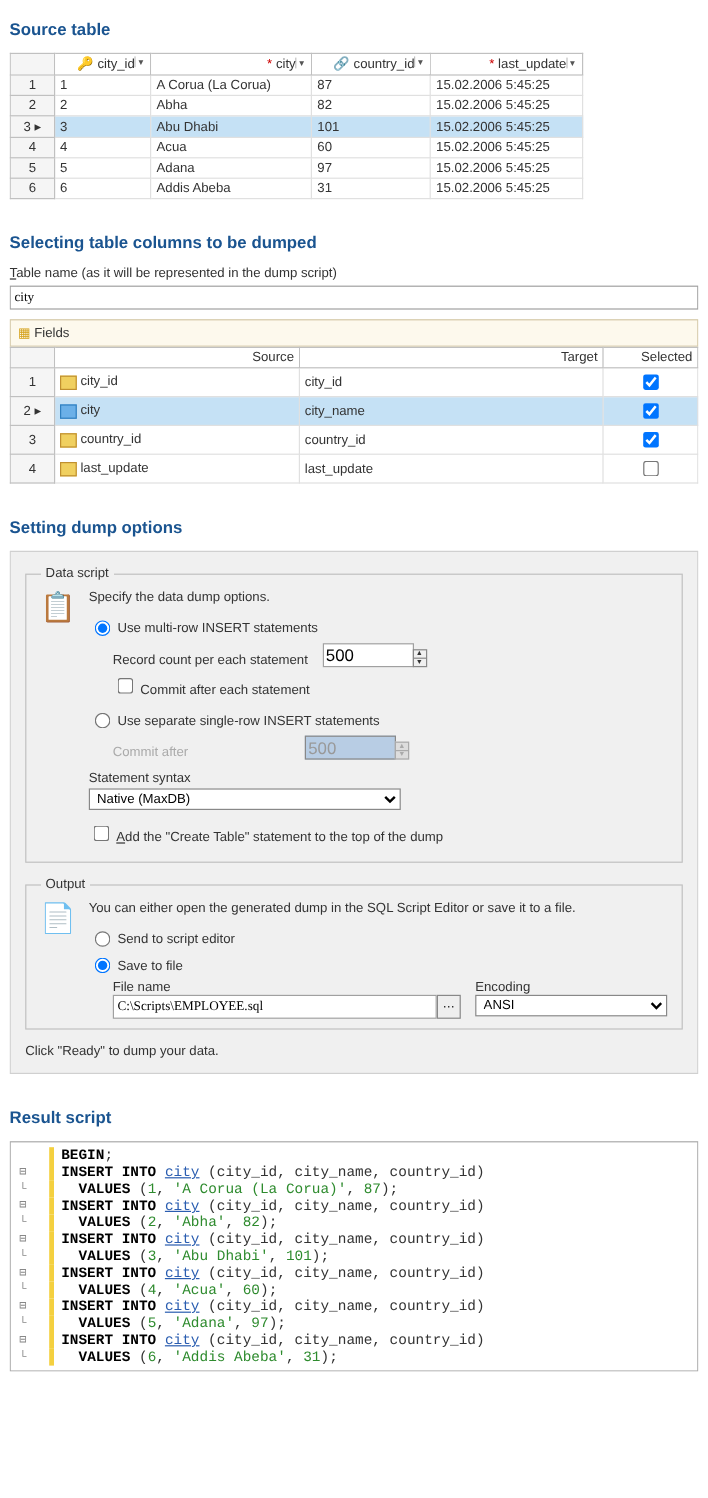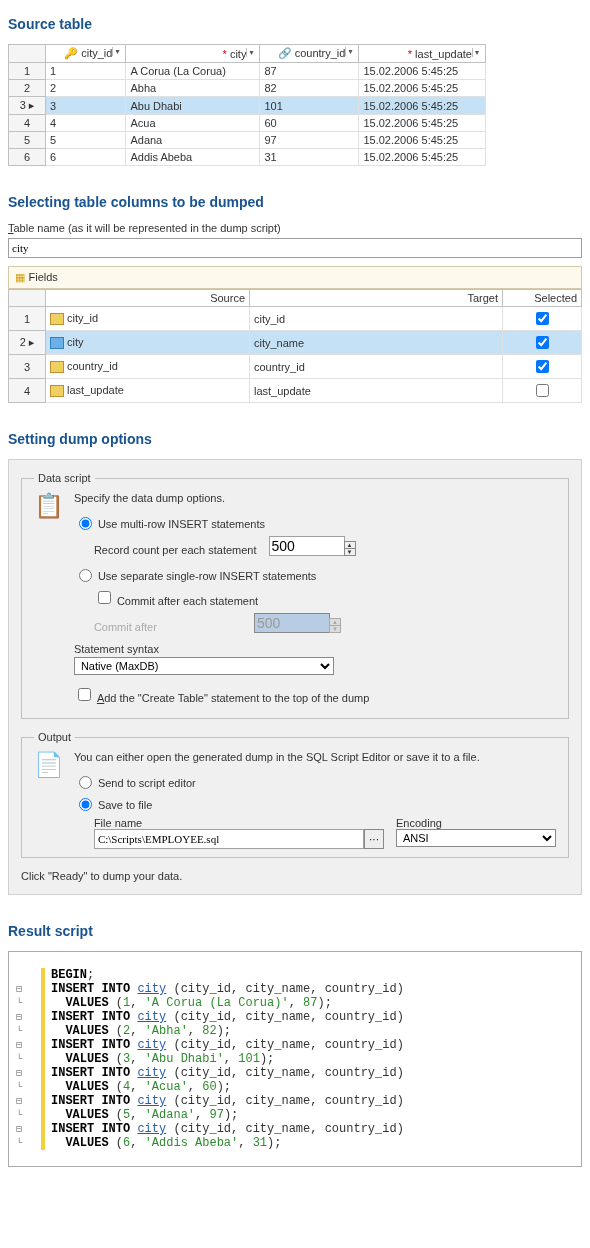--- a/index.html
+++ b/index.html
@@ -18,21 +18,21 @@
 .panel{background:#f0f0f0;border:1px solid #d0d0d0;padding:0}
 fieldset{border:1px solid #c0c0c0;margin:12px;padding:8px 12px}
 legend{padding:0 4px}
 .optrow{margin:6px 0;display:flex;align-items:flex-end}
 .optrow input[type=radio],.optrow input[type=checkbox]{margin-right:6px}
 .indent1{margin-left:20px}
 .numbox{width:70px;border:1px solid #a0a0a0;padding:1px 2px;font-size:14px}
 .disabled-box{background:#b8cde4;color:#999;border:1px solid #888}
 .selectbox{border:1px solid #888;padding:1px 2px;font-size:11px;background:#fff}
 .btn-dots{border:1px solid #888;background:#eee;padding:0 4px;font-size:10px}
-.script{border:1px solid #aaa;background:#fff;font-family:'Courier New',monospace;font-size:12px;padding:16px 0}
+.script{border:1px solid #aaa;background:#fff;font-family:'Courier New',monospace;font-size:12px;padding:4px 0}
 .scline{display:flex;align-items:center}
 .gutter{width:20px;text-align:center;color:#888;font-size:10px;flex-shrink:0}
 .gutter2{width:12px;text-align:center;color:#888;font-size:10px;flex-shrink:0}
 .ybar{width:4px;background:#f4d03f;align-self:stretch;flex-shrink:0;margin-right:6px}
 .kw{color:#000;font-weight:bold}
 .str{color:#2e8b2e}
 .num{color:#2e8b2e}
 .tblname{color:#2a5db0;text-decoration:underline}
 .ast{color:#c00}
 .col-icon{display:inline-block;width:12px;height:10px;background:#f0d060;border:1px solid #c09030;margin-right:3px;vertical-align:middle}
@@ -160,27 +160,27 @@
             <span>Use multi-row INSERT statements</span>
           </div>
 <div class="optrow indent1">
             <span style="margin-right:12px">Record count per each statement</span>
             <input class="numbox" value="500" style="">
             <span style="display:inline-flex;flex-direction:column;border:1px solid #888;font-size:6px;line-height:6px;margin-left:-1px">
               <span style="padding:0 2px">▲</span>
               <span style="padding:0 2px;border-top:1px solid #888">▼</span>
             </span>
           </div>
+<div class="optrow indent1">
+            <input type="checkbox" style="">
+            <span>Commit after each statement</span>
+          </div>
 <div class="optrow" style="margin-top:10px">
             <input type="radio" style="">
             <span>Use separate single-row INSERT statements</span>
-          </div>
-<div class="optrow indent1">
-            <input type="checkbox" style="">
-            <span>Commit after each statement</span>
           </div>
 <div class="optrow indent1">
             <span style="color:#aaa;width:160px;display:inline-block">Commit after</span>
             <input class="numbox disabled-box" disabled="" value="500" style="">
             <span style="display:inline-flex;flex-direction:column;border:1px solid #aaa;font-size:6px;line-height:6px;margin-left:-1px;background:#ddd;color:#aaa">
               <span style="padding:0 2px">▲</span>
               <span style="padding:0 2px;border-top:1px solid #aaa">▼</span>
             </span>
           </div>
 <div style="margin-top:10px">Statement syntax</div>

